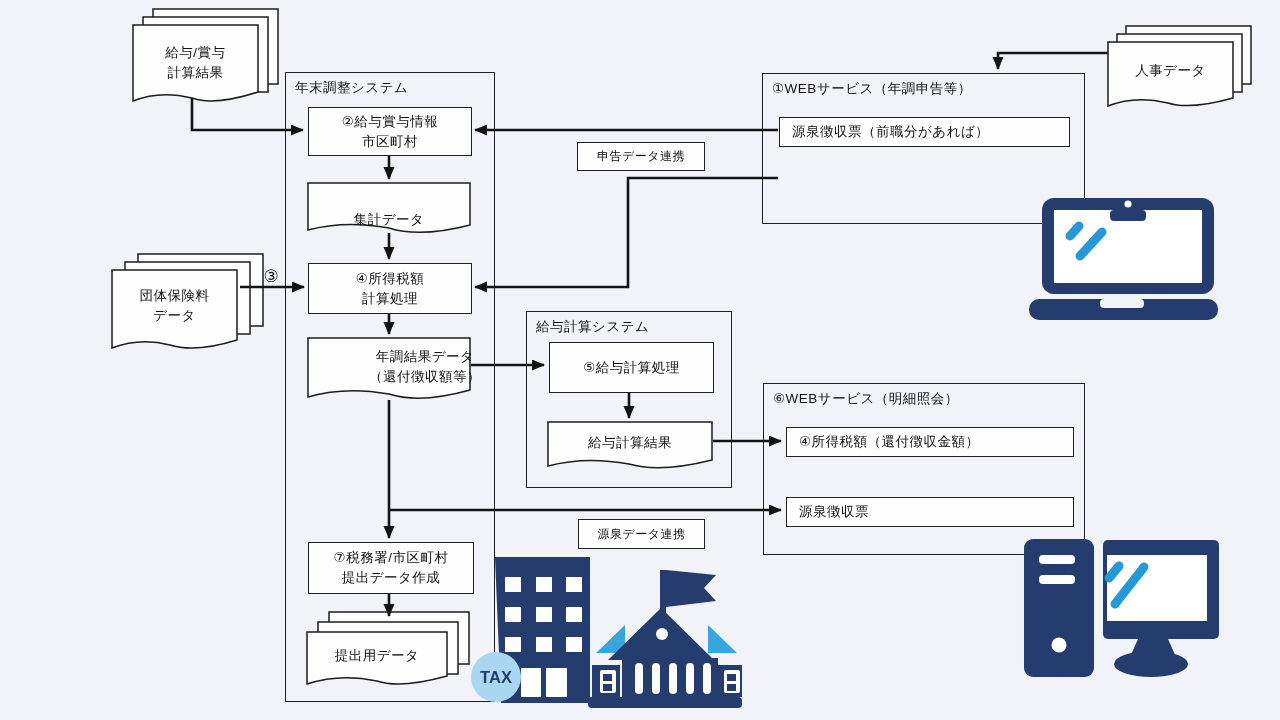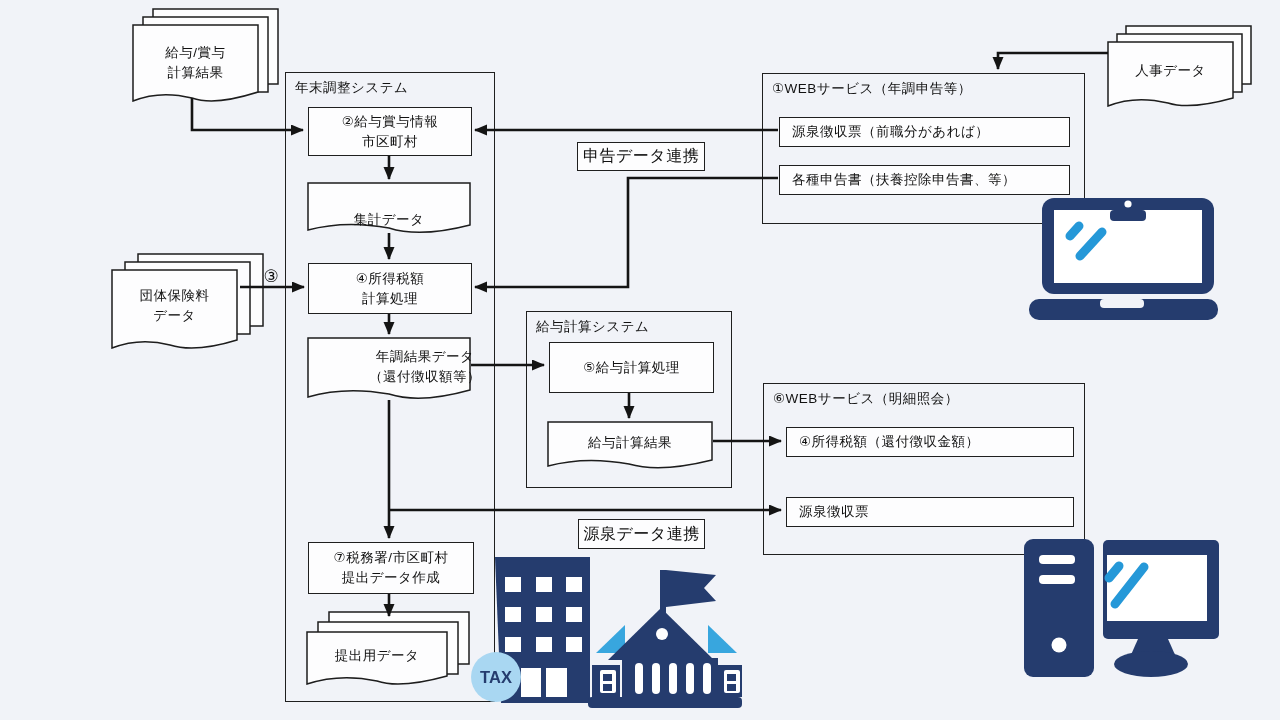--- a/index.html
+++ b/index.html
@@ -21,21 +21,21 @@
     font-size:13.5px;line-height:1.45;white-space:pre-line;letter-spacing:.5px;
   }
   .box.left{justify-content:flex-start;text-align:left;padding-left:12px;}
   .doctext{
     position:absolute;z-index:3;display:flex;align-items:center;justify-content:center;
     text-align:center;font-size:13.5px;line-height:1.5;white-space:pre-line;letter-spacing:.5px;
   }
   .linklabel{
     position:absolute;background:#fdfdfe;border:1.4px solid #1f1f1f;z-index:3;
     display:flex;align-items:center;justify-content:center;
-    font-size:16px;letter-spacing:.5px;
+    font-size:12px;letter-spacing:.5px;
   }
   .step-mark{
     position:absolute;z-index:3;font-size:17px;display:flex;align-items:center;justify-content:center;
   }
   svg.layer{position:absolute;left:0;top:0;z-index:2;pointer-events:none;}
   svg.icon{position:absolute;z-index:4;pointer-events:none;}
 </style>
 </head>
 <body>
 
@@ -63,21 +63,20 @@
   <div class="box" style="left:308px;top:263px;width:162px;height:49px;">④所得税額
 計算処理</div>
 
   <div class="box" style="left:308px;top:542px;width:164px;height:50px;">⑦税務署/市区町村
 提出データ作成</div>
 
   <div class="box" style="left:549px;top:342px;width:163px;height:49px;">⑤給与計算処理</div>
 
   <div class="box left" style="left:779px;top:117px;width:277px;height:28px;text-align:right;">源泉徴収票（前職分があれば）</div>
 
-  <div class="box left" style="left:779px;top:165px;width:277px;height:28px;">各種申告書（扶養控除申告書、等）</div>
 
   <div class="box left" style="left:786px;top:427px;width:274px;height:28px;">④所得税額（還付徴収金額）</div>
 
   <div class="box left" style="left:786px;top:497px;width:274px;height:28px;">源泉徴収票</div>
 
   <div class="linklabel" style="left:577px;top:142px;width:126px;height:27px;">申告データ連携</div>
 
   <div class="linklabel" style="left:578px;top:519px;width:125px;height:28px;">源泉データ連携</div>
 
   <div class="step-mark" style="left:258px;top:264px;width:26px;height:24px;">③</div>

